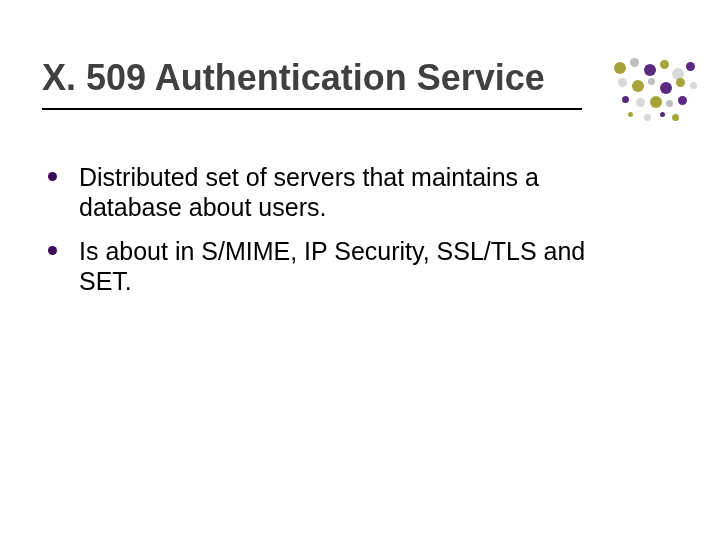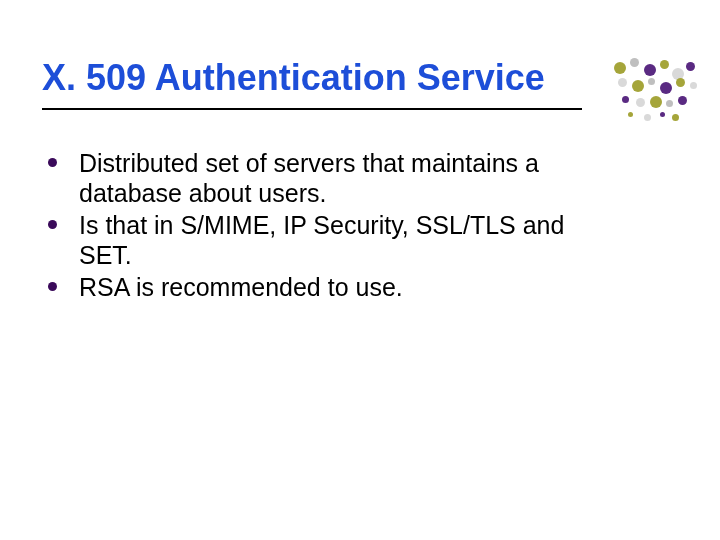--- a/index.html
+++ b/index.html
@@ -19,41 +19,42 @@
   }
   .title-wrap {
     position: absolute;
     left: 42px;
     top: 58px;
     width: 540px;
   }
   .title {
     font-size: 36px;
     font-weight: bold;
-    color: #1d4ed8;
+    color: #404040;
     letter-spacing: 0px;
     line-height: 1.1;
   }
   .title-rule {
     margin-top: 10px;
     border: none;
     border-top: 2px solid #000000;
     width: 540px;
     margin-left: 0;
   }
   .body {
     position: absolute;
     left: 48px;
     top: 148px;
     width: 560px;
   }
   .item {
     display: flex;
     align-items: flex-start;
     margin-bottom: 2px;
+    margin-top: 14px;
   }
   .bullet {
     width: 9px;
     height: 9px;
     border-radius: 50%;
     background: #3a0a5a;
     flex: 0 0 auto;
     margin-top: 10px;
     margin-right: 22px;
   }
@@ -121,21 +122,17 @@
     <hr class="title-rule">
   </div>
 
   <div class="body">
     <div class="item">
       <span class="bullet"></span>
       <span class="text">Distributed set of servers that maintains a database about users.</span>
     </div>
     <div class="item">
       <span class="bullet"></span>
-      <span class="text">Is that in S/MIME, IP Security, SSL/TLS and SET.</span>
-    </div>
-    <div class="item">
-      <span class="bullet"></span>
-      <span class="text">RSA is recommended to use.</span>
+      <span class="text">Is about in S/MIME, IP Security, SSL/TLS and SET.</span>
     </div>
   </div>
 
 </div>
 
 </body></html>

